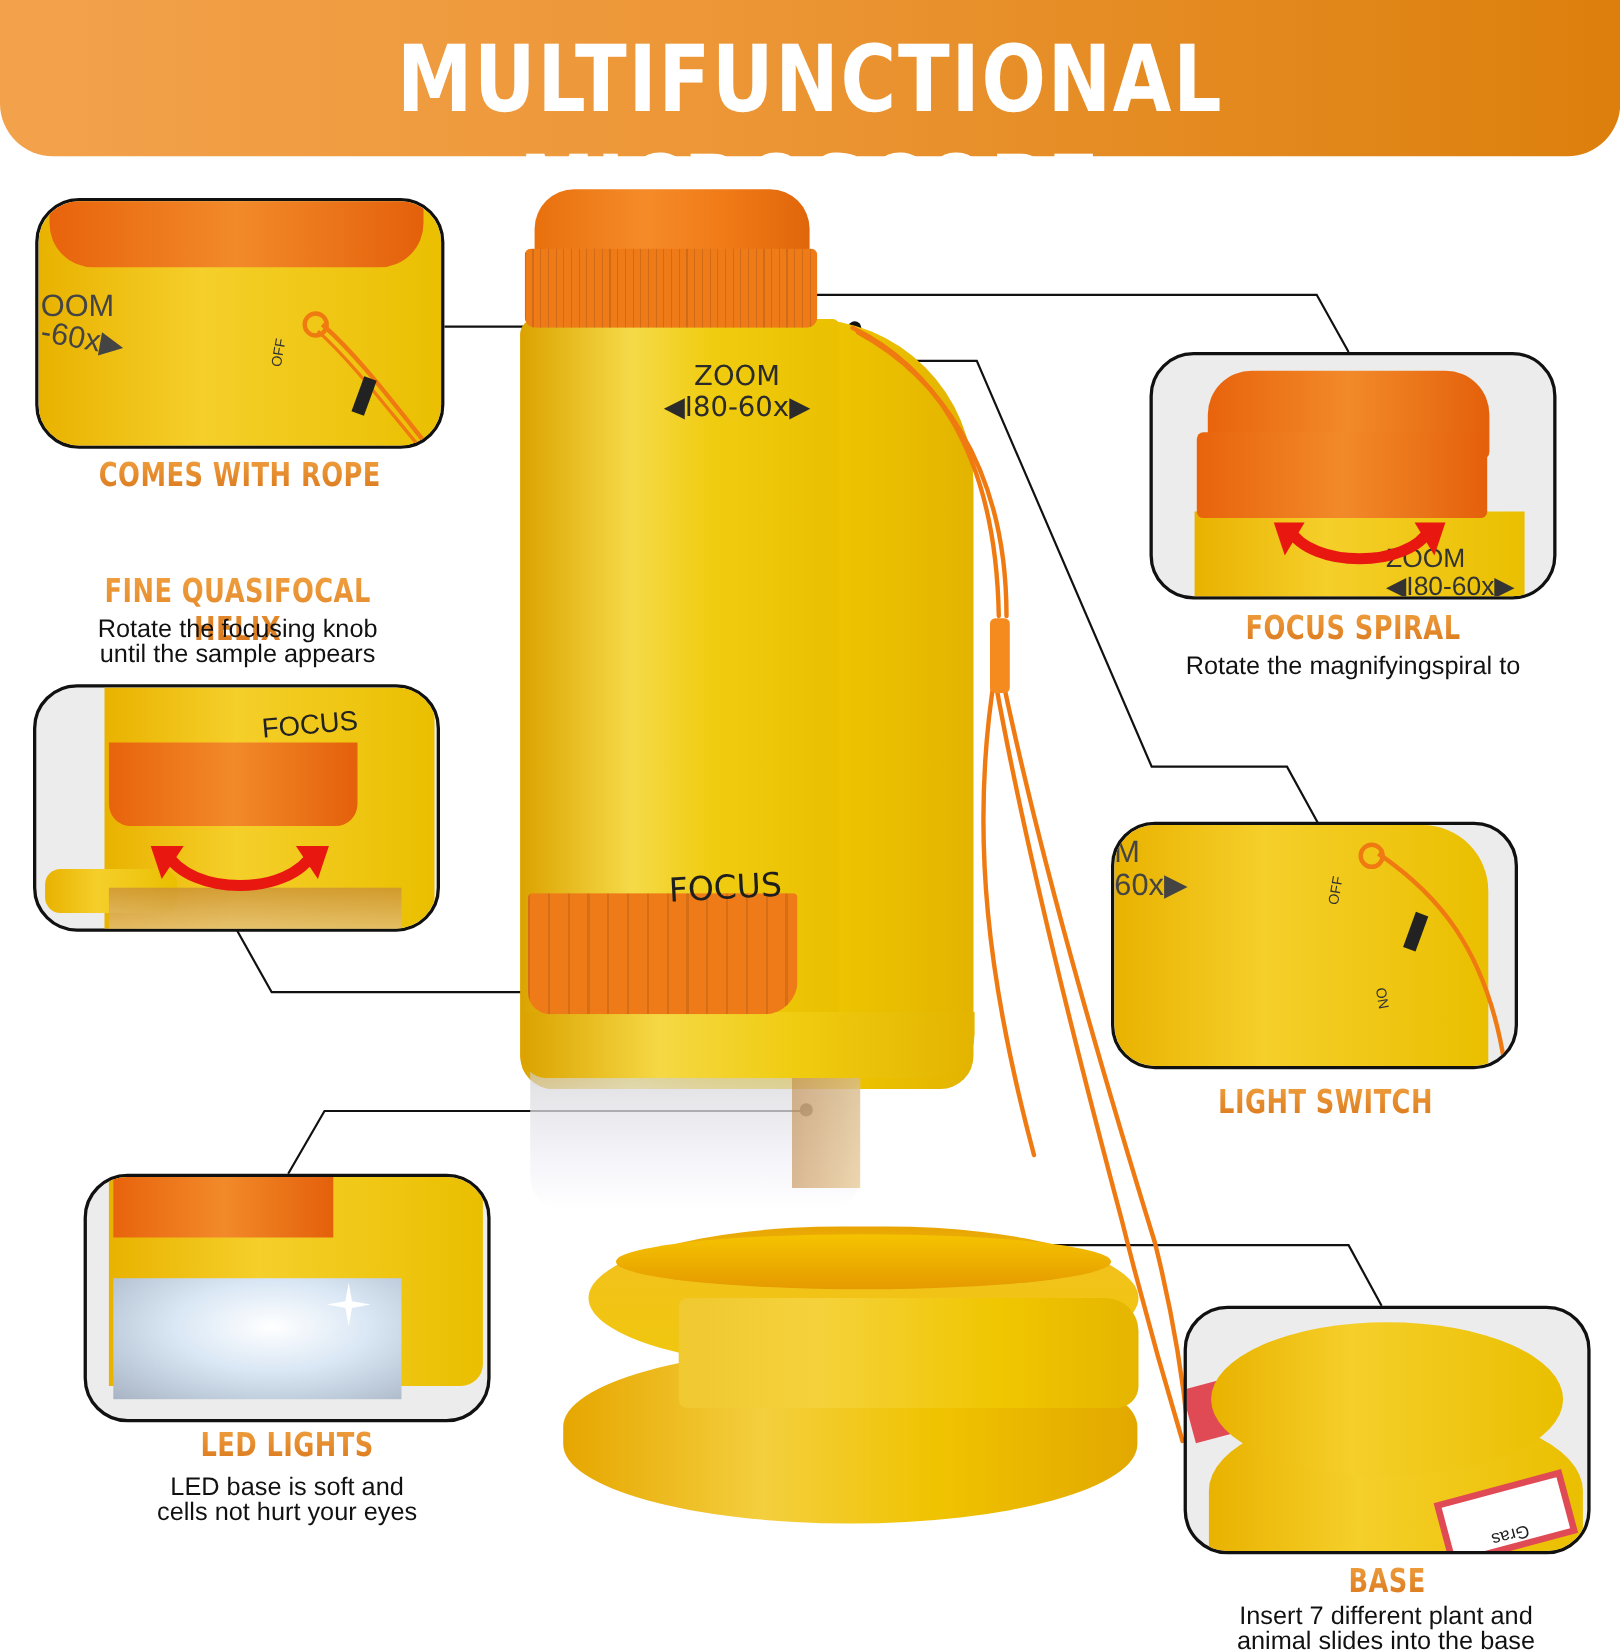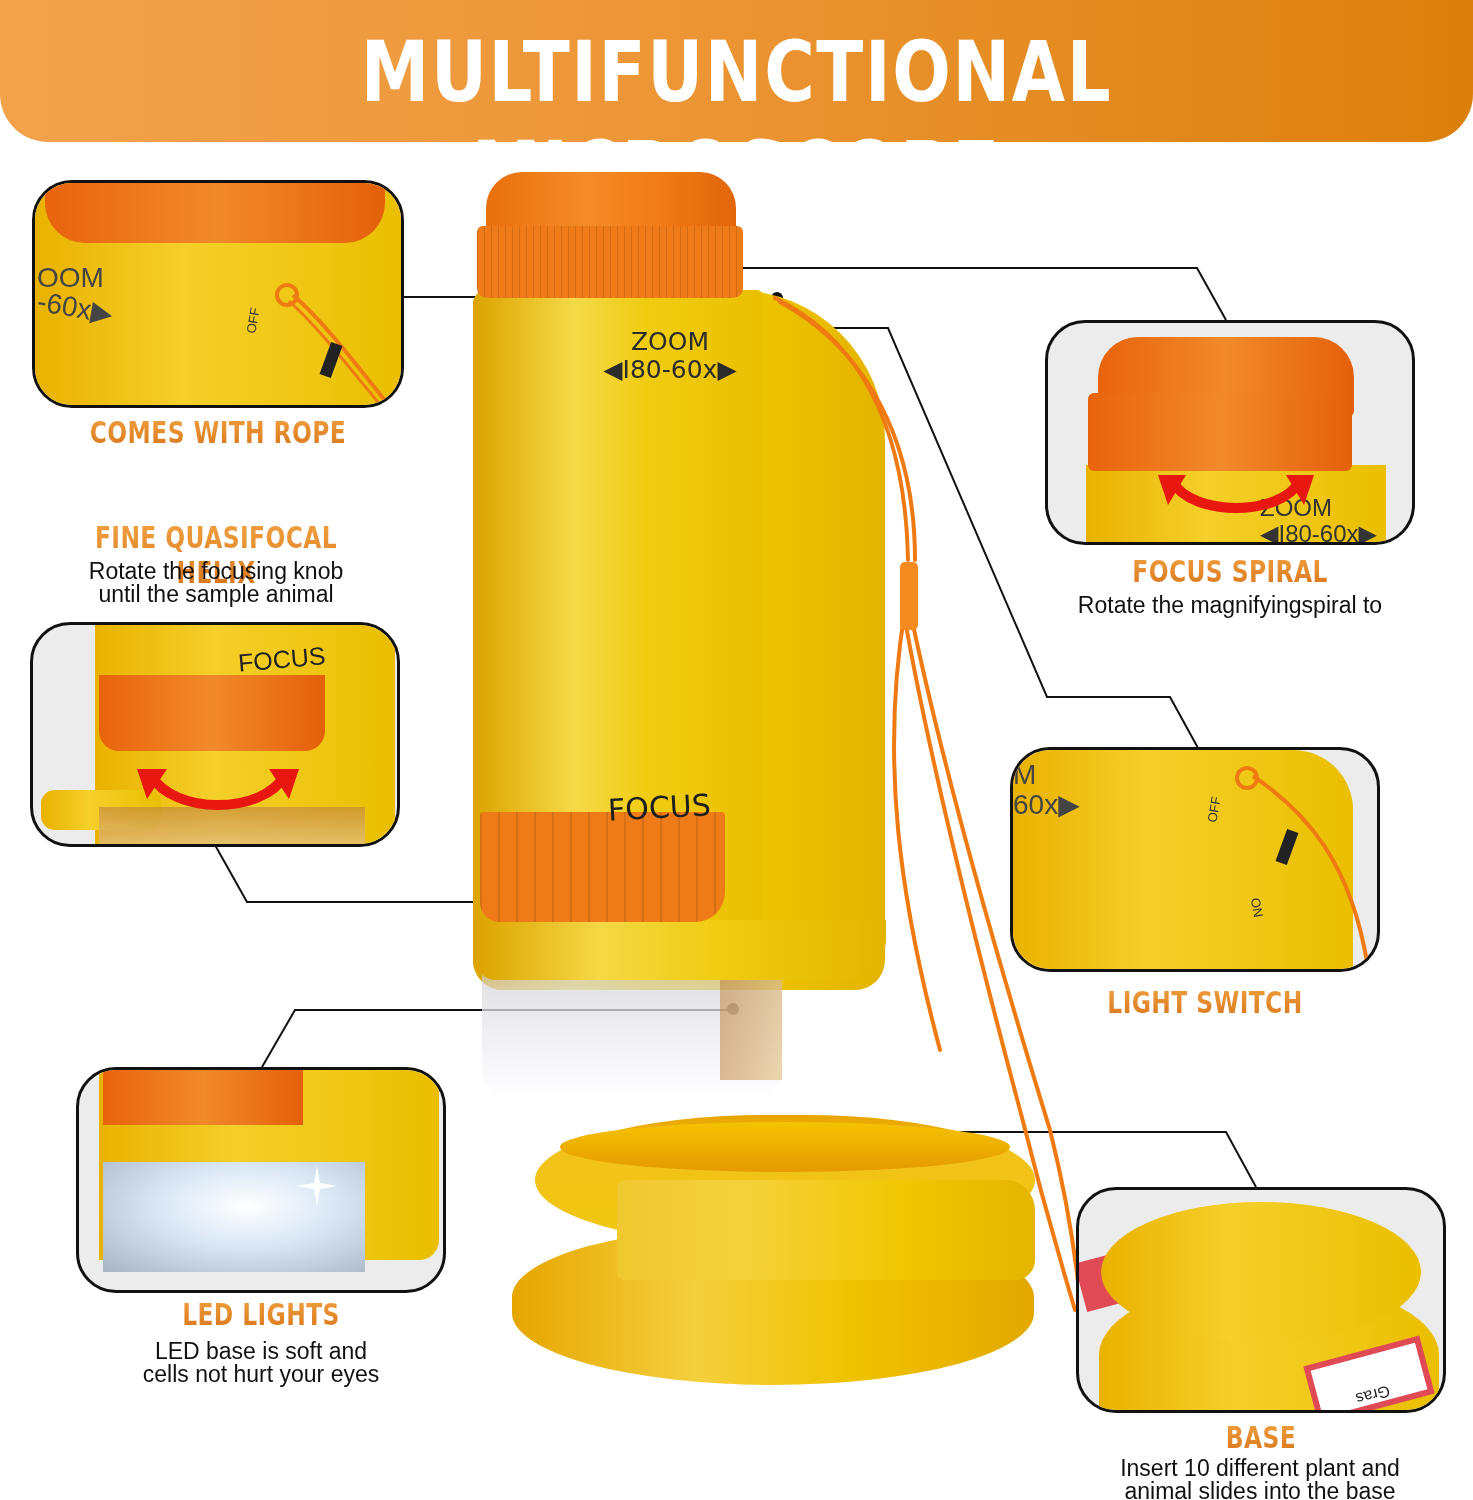--- a/index.html
+++ b/index.html
@@ -198,21 +198,21 @@
     <path d="M28,22 C60,50 90,90 130,140" stroke="#f07a12" stroke-width="4" fill="none"></path>
     <path d="M24,28 C55,56 85,96 122,140" stroke="#f07a12" stroke-width="3" fill="none"></path>
   </svg>
   <div style="position:absolute;left:290px;top:160px;width:12px;height:34px;background:#222;transform:rotate(20deg);"></div>
 </div>
 <div class="feature-title" style="left:32px;top:415px;width:372px;">COMES WITH ROPE</div>
 
 <div class="feature-title" style="left:16px;top:520px;width:400px;">FINE QUASIFOCAL HELIX</div>
 <div class="feature-desc" style="left:16px;top:560px;width:400px;">
   <div>Rotate the focusing knob</div>
-  <div>until the sample animal</div>
+  <div>until the sample appears</div>
 </div>
 <div class="callout" style="left:30px;top:622px;width:370px;height:225px;">
   <div class="yellow" style="left:62px;top:0;width:300px;height:225px;"></div>
   <div class="orange ridges" style="left:66px;top:50px;width:226px;height:76px;border-radius:0 0 20px 20px;"></div>
   <div class="yellow" style="left:8px;top:165px;width:120px;height:40px;border-radius:14px;"></div>
   <div style="position:absolute;left:66px;top:182px;width:266px;height:45px;background:linear-gradient(180deg,#c68a3a,#e6c79a);opacity:0.7;"></div>
   <div class="tiny-label" style="left:205px;top:20px;font-size:25px;color:#222;transform:rotate(-5deg);">FOCUS</div>
   <svg style="position:absolute;left:100px;top:140px;" width="170" height="70" viewBox="0 0 170 70">
     <path d="M18,10 C40,50 130,50 152,10" stroke="#e8170f" stroke-width="10" fill="none"></path>
     <polygon points="4,4 34,4 14,34" fill="#e8170f"></polygon>
@@ -272,15 +272,15 @@
 <div class="callout" style="left:1076px;top:1187px;width:370px;height:226px;">
   <div style="position:absolute;left:0;top:60px;width:100px;height:50px;background:#e04a55;transform:rotate(-15deg);"></div>
   <div class="yellow" style="left:20px;top:90px;width:340px;height:150px;border-radius:50% 50% 0 0;"></div>
   <div class="yellow" style="left:22px;top:12px;width:320px;height:140px;border-radius:50%;"></div>
   <div style="position:absolute;left:230px;top:160px;width:120px;height:60px;background:#e04a55;padding:6px;transform:rotate(-15deg);">
     <div style="background:#fff;height:100%;font-size:16px;color:#222;transform:rotate(180deg);text-align:center;">Gras</div>
   </div>
 </div>
 <div class="feature-title" style="left:1076px;top:1420px;width:370px;">BASE</div>
 <div class="feature-desc" style="left:1060px;top:1457px;width:400px;">
-  <div>Insert 10 different plant and</div>
+  <div>Insert 7 different plant and</div>
   <div>animal slides into the base</div>
 </div>
 
 </body></html>

